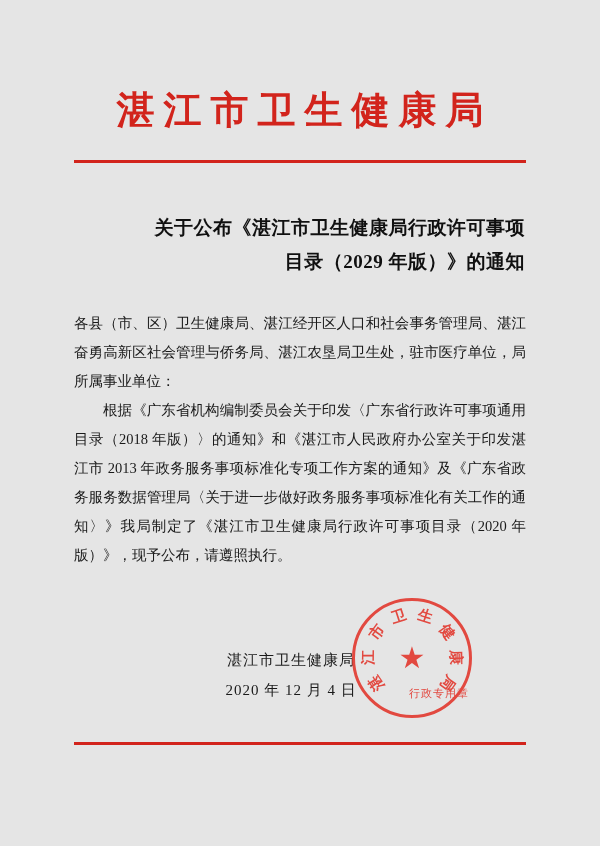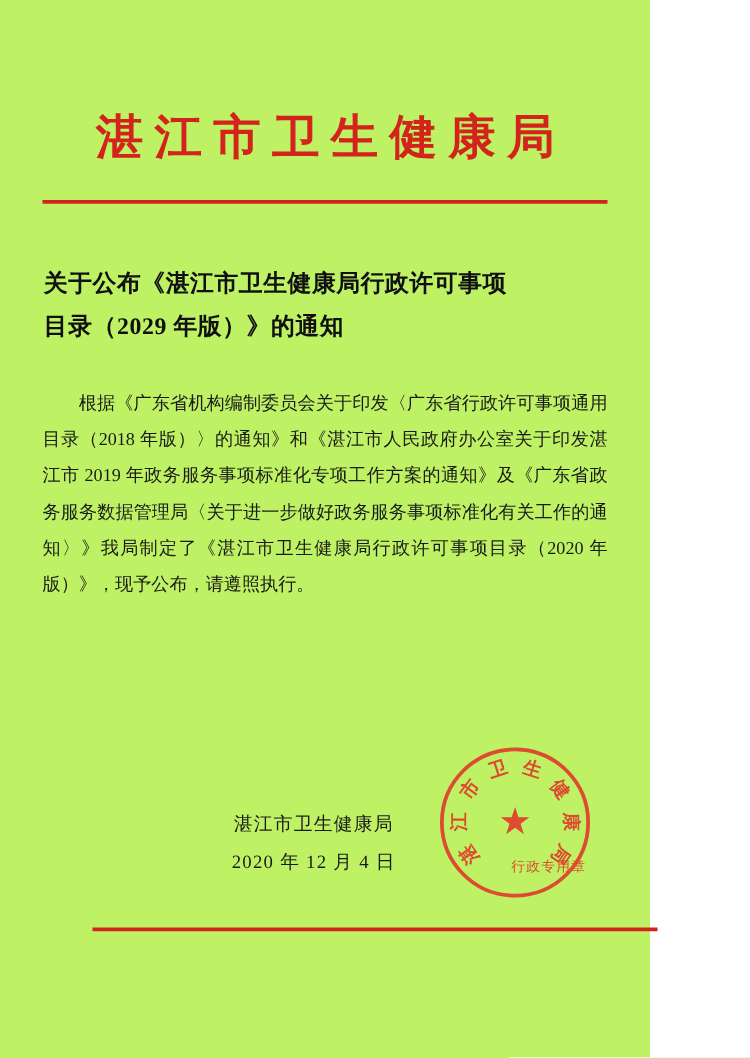--- a/index.html
+++ b/index.html
@@ -9,23 +9,23 @@
   }
   body {
     width: 600px;
     height: 846px;
     font-family: "Liberation Serif", "DejaVu Serif", serif;
     position: relative;
     overflow: hidden;
   }
   .page {
     position: relative;
-    width: 520px;
+    width: 600px;
     height: 846px;
-    background: #bef264;
+    background: #e5e5e5;
     box-sizing: border-box;
   }
   .doc-header {
     text-align: center;
     padding-top: 88px;
   }
   .doc-header-title {
     color: #d2241c;
     font-family: "Liberation Serif", "DejaVu Serif", serif;
     font-weight: bold;
@@ -37,21 +37,21 @@
   }
   .red-rule-top {
     width: 452px;
     height: 3px;
     background: #d2241c;
     margin: 26px auto 0 auto;
   }
   .doc-title {
     margin: 48px auto 0 auto;
     width: 450px;
-    text-align: left;
+    text-align: right;
     font-weight: bold;
     font-size: 19px;
     line-height: 34px;
     color: #101010;
     letter-spacing: 0.5px;
   }
   .doc-body {
     margin: 30px auto 0 auto;
     width: 452px;
     font-size: 14.5px;
@@ -151,21 +151,22 @@
   </div>
 
   <div class="red-rule-top"></div>
 
   <div class="doc-title">
     <div>关于公布《湛江市卫生健康局行政许可事项</div>
     <div>目录（2029 年版）》的通知</div>
   </div>
 
   <div class="doc-body">
-    <p class="indent">根据《广东省机构编制委员会关于印发〈广东省行政许可事项通用目录（2018 年版）〉的通知》和《湛江市人民政府办公室关于印发湛江市 2019 年政务服务事项标准化专项工作方案的通知》及《广东省政务服务数据管理局〈关于进一步做好政务服务事项标准化有关工作的通知〉》我局制定了《湛江市卫生健康局行政许可事项目录（2020 年版）》，现予公布，请遵照执行。</p>
+    <p>各县（市、区）卫生健康局、湛江经开区人口和社会事务管理局、湛江奋勇高新区社会管理与侨务局、湛江农垦局卫生处，驻市医疗单位，局所属事业单位：</p>
+    <p class="indent">根据《广东省机构编制委员会关于印发〈广东省行政许可事项通用目录（2018 年版）〉的通知》和《湛江市人民政府办公室关于印发湛江市 2013 年政务服务事项标准化专项工作方案的通知》及《广东省政务服务数据管理局〈关于进一步做好政务服务事项标准化有关工作的通知〉》我局制定了《湛江市卫生健康局行政许可事项目录（2020 年版）》，现予公布，请遵照执行。</p>
   </div>
 
   <div class="signature-block">
     <div class="sig-line">湛江市卫生健康局</div>
     <div class="sig-line">2020 年 12 月 4 日</div>
   </div>
 
   <div class="seal">
     <div class="seal-star">★</div>
     <div class="seal-text" id="seal-arc">

